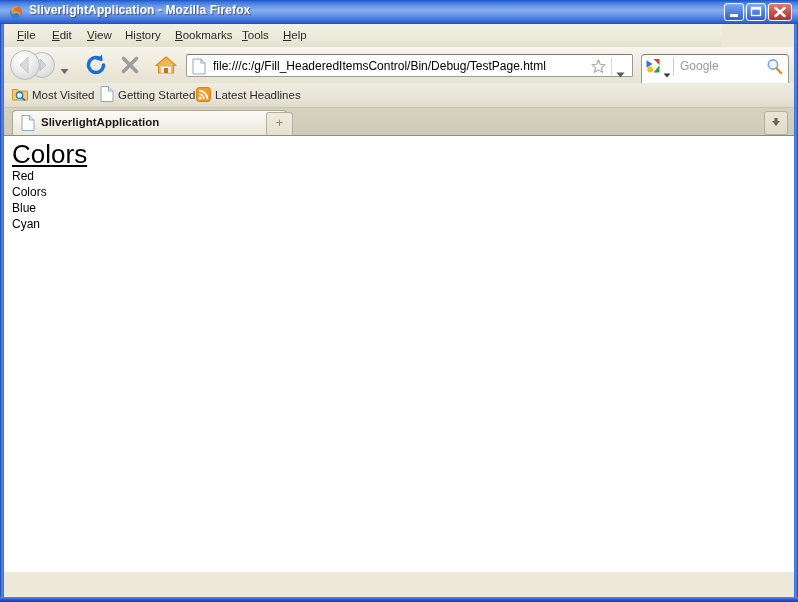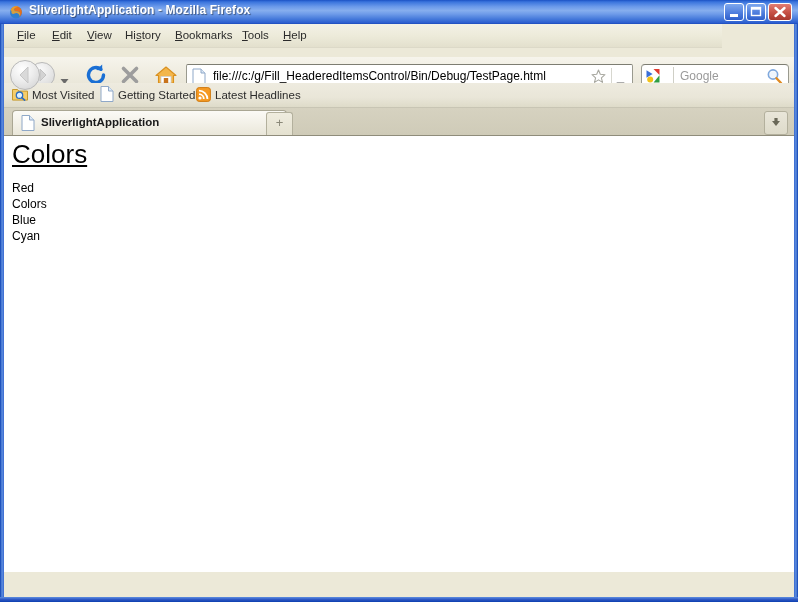--- a/index.html
+++ b/index.html
@@ -80,21 +80,20 @@
     font-size: 11.5px; color: #2b2b2b;
     padding: 1px 5px;
     white-space: nowrap;
   }
   .menu-item u { text-decoration: underline; }
 
   
   #navbar {
     position: absolute; left: 0; top: 23px; width: 790px; height: 36px;
     background: linear-gradient(to bottom, #f6f4ec 0%, #efece0 45%, #e6e3d3 100%);
-    margin-top: 10px;
   }
   #navback {
     position: absolute; left: 6px; top: 3px; width: 62px; height: 30px;
   }
   .navcircle {
     position: absolute; top: 0; border-radius: 50%;
     background: radial-gradient(circle at 40% 30%, #ffffff 0%, #ededed 45%, #cfcfcf 100%);
     border: 1px solid #b9b9b9;
     box-sizing: border-box;
   }
@@ -205,21 +204,21 @@
   }
   #page-header {
     position: absolute; left: 8px; top: 3px;
     font-size: 26px; color: #000000;
     text-decoration: underline;
     font-weight: normal;
     line-height: 30px;
     white-space: nowrap;
   }
   #page-list {
-    position: absolute; left: 8px; top: 32px; margin-top: 12px;
+    position: absolute; left: 8px; top: 32px;
   }
   .page-list-item {
     font-size: 12px; color: #000000;
     line-height: 16px;
     white-space: nowrap;
   }
 
   
   #statusbar {
     position: absolute; left: 0; top: 549px; width: 790px; height: 24px;

